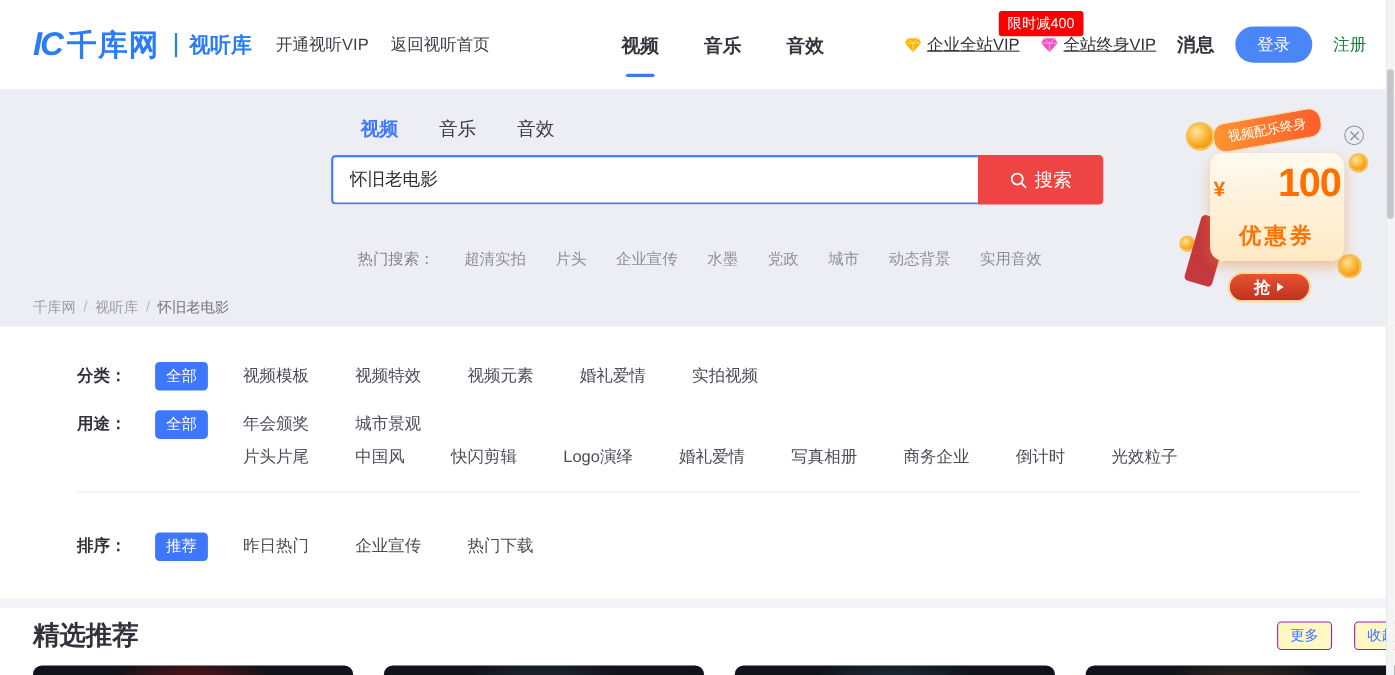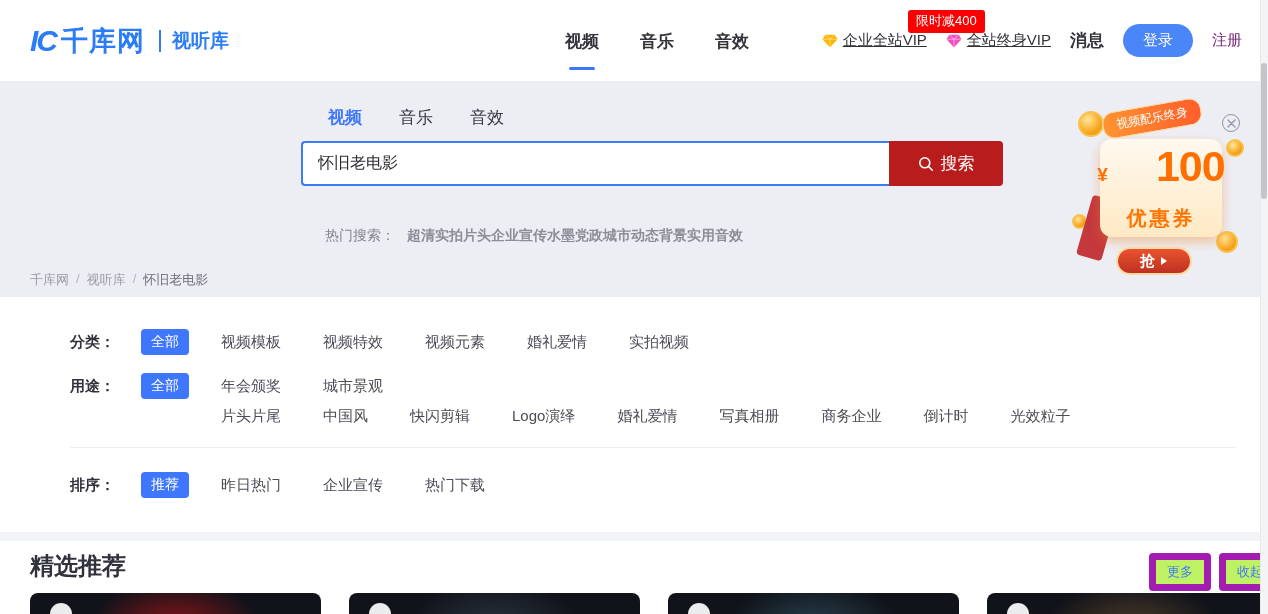--- a/index.html
+++ b/index.html
@@ -17,93 +17,97 @@
   .hlink { cursor:pointer; }
   .header-tabs { position:absolute; left:565px; top:30px; display:flex; gap:41px; }
   .htab { position:relative; font-size:17px; font-weight:700; color:#33333c; cursor:pointer; }
   .htab.active::after { content:""; position:absolute; left:50%; transform:translateX(-50%); bottom:-17px; width:26px; height:3px; border-radius:2px; background:#3e77fd; }
   .header-right { margin-left:auto; display:flex; align-items:center; gap:19px; }
   .vip-links { display:flex; align-items:center; gap:19px;text-decoration:underline; }
   .vip { display:flex; align-items:center; gap:5px; font-size:15px; color:#33333c; cursor:pointer; }
   .vip svg { display:block; }
   .msg { font-size:17px; font-weight:700; color:#33333c; cursor:pointer; }
   .login-btn { background:#4a86f7; color:#fff; font-size:15px; padding:7px 20px; border-radius:17px; cursor:pointer; }
-  .register { font-size:15px; color:#701a75; cursor:pointer; }
+  .register { font-size:15px; color:#15803d; cursor:pointer; }
   .badge-red { position:absolute; left:908px; top:10px; background:#fb0000; color:#fff; font-size:13px; padding:2px 8px 3px; border-radius:3px; }
 
   
   .hero { position:relative; height:216px; background:#edeef4; }
   .search-tabs { position:absolute; left:328px; top:25px; display:flex; gap:37px; font-size:17px; color:#3a3a44; }
   .stab { cursor:pointer; }
   .stab.active { color:#3e77fd; font-weight:700; }
   .search-box { position:absolute; left:301px; top:60px; display:flex; height:45px; }
   .search-input { width:588px; height:45px; border:2px solid #3a7bf6; border-right:none; border-radius:4px 0 0 4px; background:#fff; padding:0 15px; font-size:16px; color:#2c2c34; outline:none; font-family:inherit; }
-  .search-btn { width:114px; border:none; background:#b91c1c; color:#fff; font-size:17px; border-radius:0 4px 4px 0; display:flex; align-items:center; justify-content:center; gap:7px; cursor:pointer; font-family:inherit; }
+  .search-btn { width:114px; border:none; background:#ef4444; color:#fff; font-size:17px; border-radius:0 4px 4px 0; display:flex; align-items:center; justify-content:center; gap:7px; cursor:pointer; font-family:inherit; }
   .hot-row { position:absolute; left:325px; top:146px; display:flex; font-size:14px; color:#84848f; white-space:nowrap; }
-  .hot-items { display:flex; margin-left:12px;font-weight:bold; }
+  .hot-items { display:flex; gap:27px; margin-left:27px; }
   .hot-item { color:#8d8d98; cursor:pointer; }
   .breadcrumb { position:absolute; left:30px; top:190px; display:flex; gap:7px; font-size:13px; color:#9b9ba5; }
   .bc-item { cursor:pointer; }
   .bc-item.last { color:#70707a; }
   .bc-sep { color:#b5b5bf; }
 
   
   .promo { position:absolute; left:1076px; top:16px; width:166px; height:188px; cursor:pointer; }
   .coin { position:absolute; border-radius:50%; background:radial-gradient(circle at 35% 30%, #ffe79a, #f7a51d 62%, #e8890a); border:2px solid #fac04b; }
   .coin1 { left:2px; top:14px; width:26px; height:26px; }
   .coin2 { right:-2px; top:42px; width:18px; height:18px; }
   .coin3 { right:4px; bottom:32px; width:22px; height:22px; }
   .coin4 { left:-4px; bottom:56px; width:15px; height:15px; }
   .promo-ribbon { position:absolute; left:26px; top:8px; transform:rotate(-10deg); background:linear-gradient(90deg,#ff9430,#ff5e2b); color:#fff; font-size:12px; padding:4px 13px; border-radius:12px; border:1px solid #ffd9a8; white-space:nowrap; z-index:3; }
   .promo-flag { position:absolute; left:8px; top:100px; width:26px; height:62px; background:#c4383e; transform:rotate(16deg); border-radius:4px; z-index:1; }
   .promo-card { position:absolute; left:24px; top:42px; width:122px; height:98px; background:linear-gradient(180deg,#fff9ef,#ffe9c4); border-radius:12px; box-shadow:0 5px 12px rgba(240,130,25,.4); display:flex; flex-direction:column; align-items:center; justify-content:center; z-index:2; }
   .promo-amount { display:flex; align-items:baseline; color:#ff6f00; font-weight:800; }
   .promo-currency { font-size:19px; }
-  .promo-value { font-size:43px; line-height:1; letter-spacing:-1px;margin-left:48px; }
+  .promo-value { font-size:36px; line-height:1; letter-spacing:-1px;margin-left:48px; }
   .promo-coupon { margin-top:17px; font-size:20px; font-weight:800; color:#ff7300; letter-spacing:3px; }
   .promo-cta { position:absolute; left:40px; top:150px; width:76px; height:28px; border-radius:15px; background:linear-gradient(180deg,#e8542f,#bf3020); border:2px solid #ffd9a0; color:#fff; font-size:15px; font-weight:700; display:flex; align-items:center; justify-content:center; gap:5px; z-index:3; }
   .promo-close { position:absolute; left:1222px; top:33px; width:18px; height:18px; border:1px solid #8d93a6; border-radius:50%; display:flex; align-items:center; justify-content:center; cursor:pointer; }
 
   
   .filters { background:#fff; padding:32px 32px 34px 70px; }
   .frow { display:flex; align-items:flex-start; margin-bottom:18px; white-space:nowrap; }
   .frow:last-child { margin-bottom:0; }
-  .frow.sep { border-top:1px solid #ededf2; padding-top:24px; }
+  .frow.sep { border-top:1px solid #ededf2; padding-top:36px; }
   .flabel { width:71px; flex-shrink:0; font-size:15px; font-weight:700; color:#32323c; line-height:26px; }
   .fbtn { min-width:47px; height:26px; padding:0 10px; flex-shrink:0; background:#3e77fd; color:#fff; font-size:14px; border-radius:4px; display:flex; align-items:center; justify-content:center; margin-right:32px; cursor:pointer; }
   .flines { display:flex; flex-direction:column; gap:4px; }
   .fline { display:flex; gap:42px; }
   .fitem { font-size:15px; color:#4c4c58; line-height:26px; cursor:pointer; }
 
   .band { height:9px; background:#f3f4f8; }
 
   
   .featured { position:relative; background:#fff; padding:10px 0 0 30px; }
   .featured-title { font-size:24px; font-weight:800; color:#32323c; line-height:30px; }
-  .outline-btn { position:absolute; top:12px; border:7px solid #a21caf; color:#3e77fd; background:#bef264; font-size:13px; padding:3px 11px; border-radius:4px; cursor:pointer; white-space:nowrap; }
+  .outline-btn { position:absolute; top:12px; border:1px solid #a21caf; color:#3e77fd; background:#fef9c3; font-size:13px; padding:3px 11px; border-radius:4px; cursor:pointer; white-space:nowrap; }
   .outline-btn.more { right:57px; }
   .outline-btn.collapse { right:-13px; }
   .thumb-row { display:flex; gap:28px; margin-top:12px; }
   .thumb { width:291px; height:120px; border-radius:8px; position:relative; flex-shrink:0; overflow:hidden; cursor:pointer; }
   .thumb-dot { position:absolute; left:20px; top:10px; width:22px; height:22px; border-radius:50%; background:rgba(248,248,250,.95); }
 
   
   .scrollbar { position:absolute; right:0; top:0; width:8px; height:614px; background:#f4f4f6; border-left:1px solid #e9e9ec; }
   .scroll-thumb { position:absolute; right:1px; top:63px; width:6px; height:136px; border-radius:3px; background:#c4c5c9; }
 </style>
 </head>
 <body>
 
 <div class="header">
   <div class="logo">
     <span class="logo-mark">IC</span>
     <span class="logo-text">千库网</span>
   </div>
   <span class="logo-divider"></span>
   <span class="logo-sub">视听库</span>
+  <div class="header-links">
+      <span class="hlink">开通视听VIP</span>
+      <span class="hlink">返回视听首页</span>
+    </div>
   <div class="header-tabs">
       <div class="htab active">视频</div>
       <div class="htab">音乐</div>
       <div class="htab">音效</div>
     </div>
   <div class="header-right">
     <div class="vip-links">
         <div class="vip">
           <span class="gem">
             <svg width="16" height="14" viewBox="0 0 16 14">

